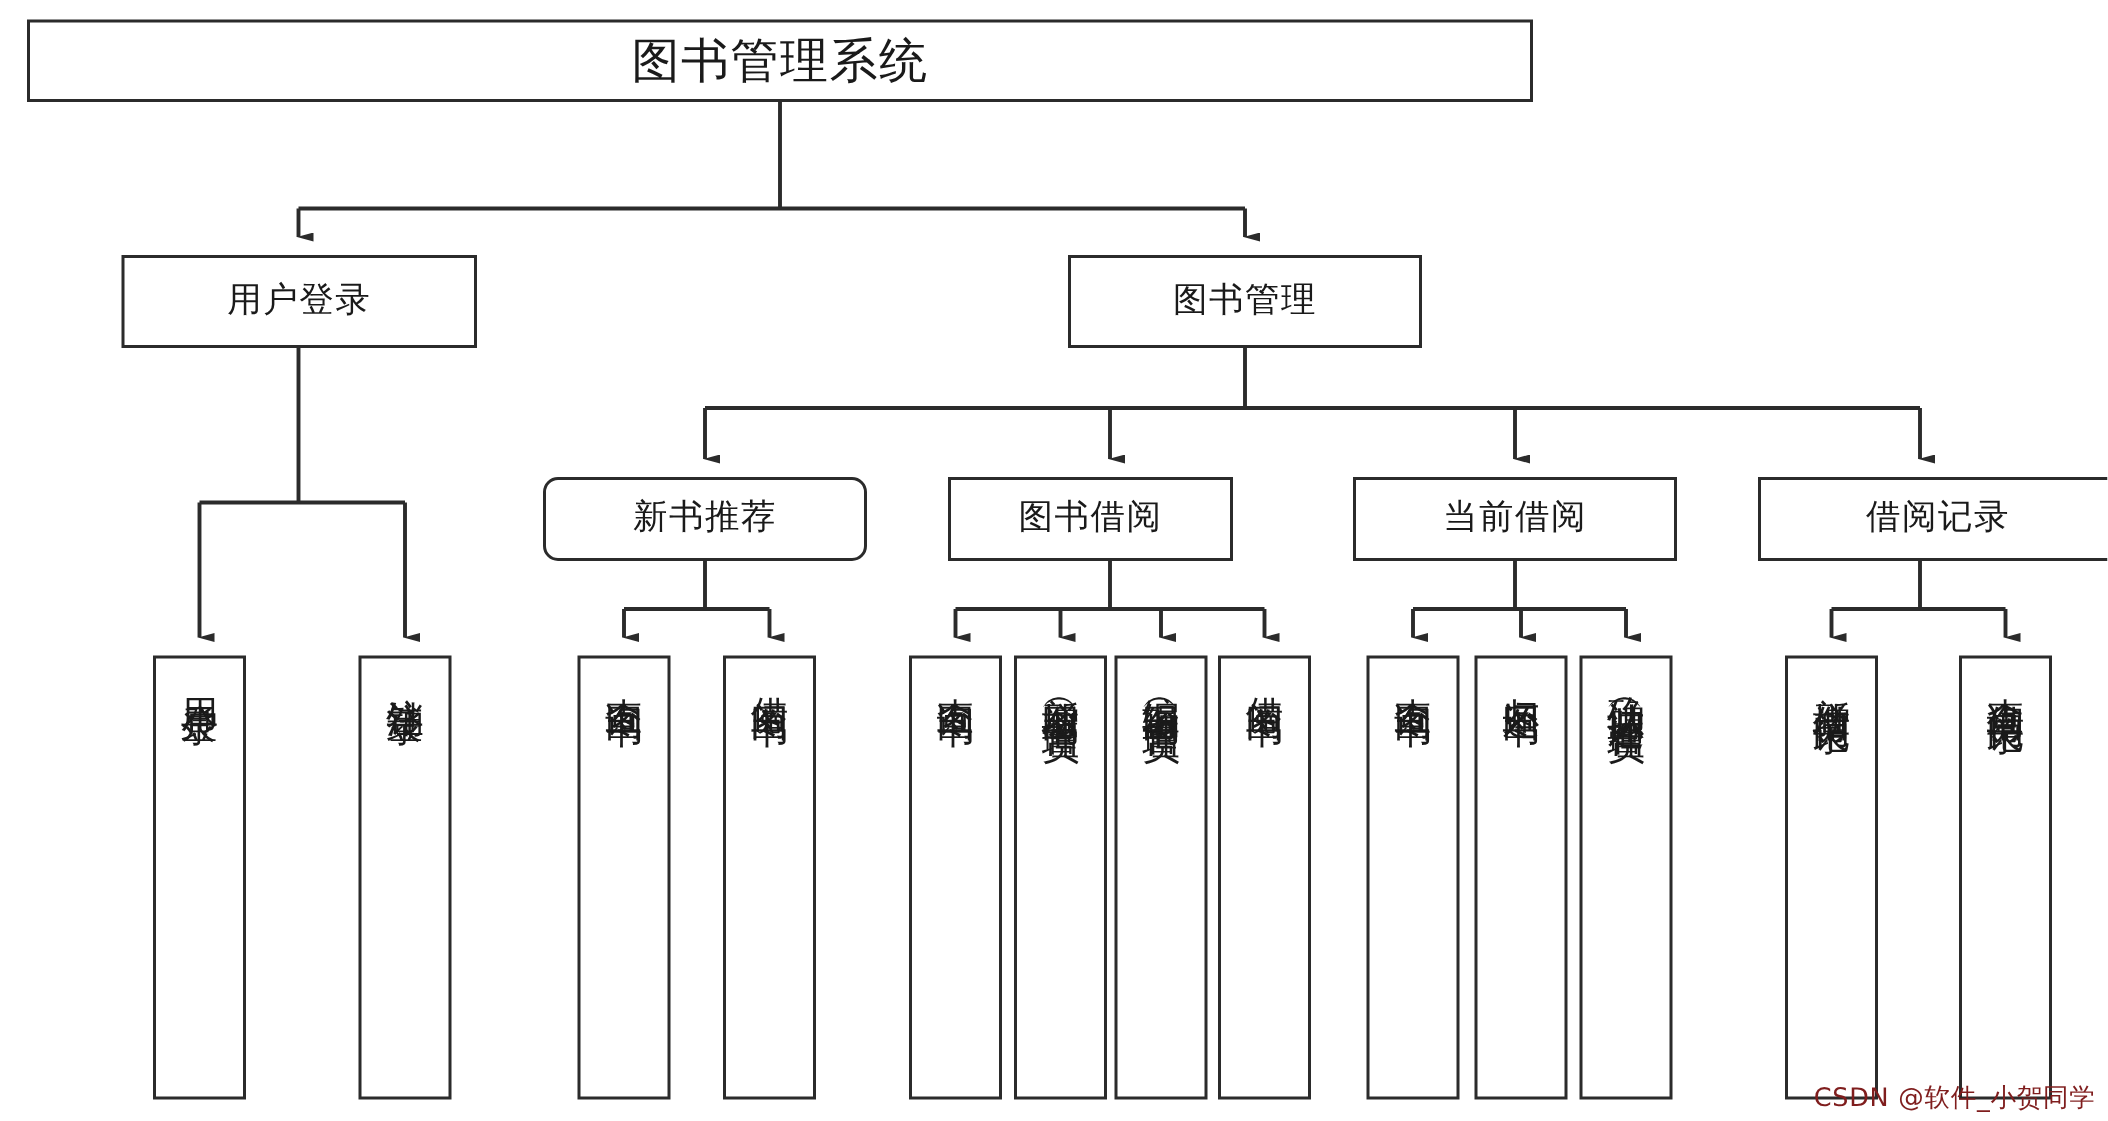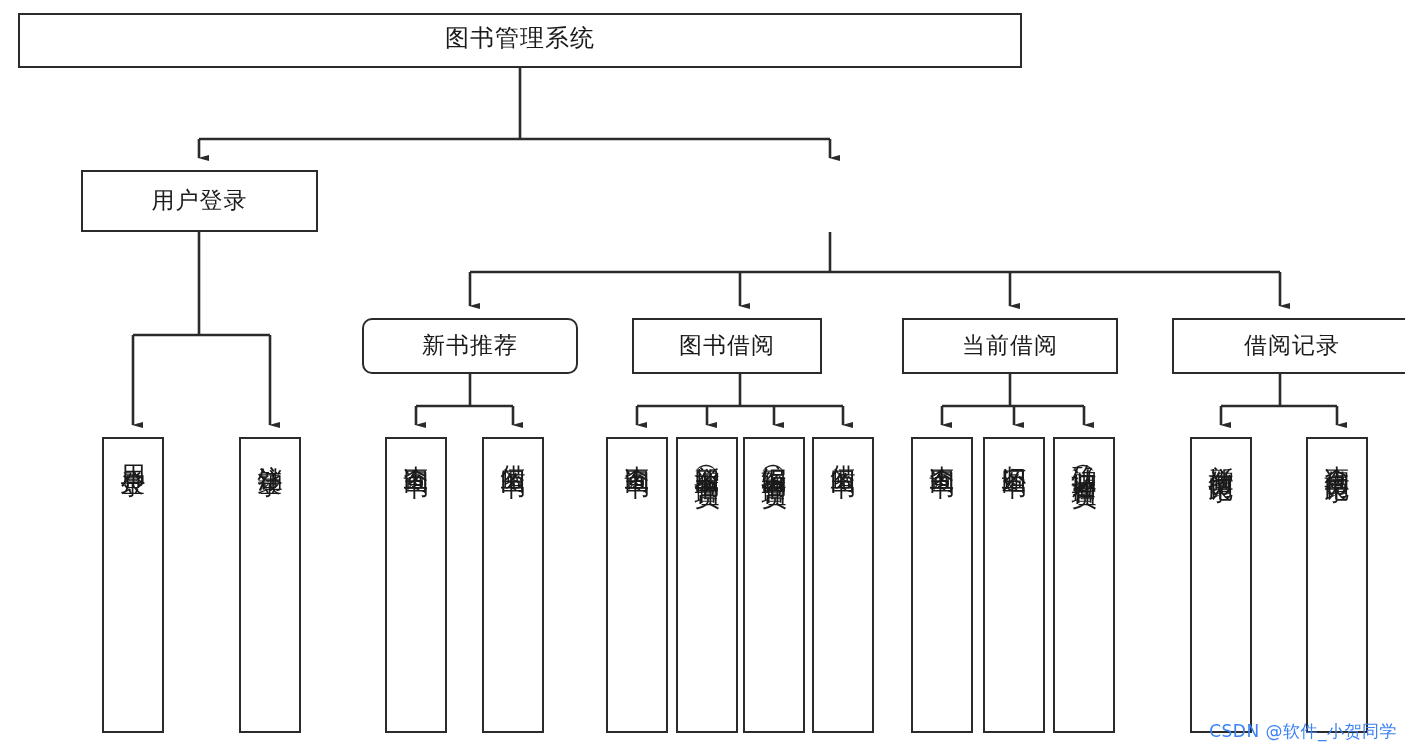--- a/index.html
+++ b/index.html
@@ -39,42 +39,42 @@
     display: block;
     text-align: center;
     line-height: 1.18;
   }
   
   .h-node .lbl {
     font-size: 23px;
     letter-spacing: 1px;
     white-space: nowrap;
   }
-  .root .lbl { font-size: 24px; font-family: Liberation Mono, monospace; }
+  .root .lbl { font-size: 32px; }
   
   .leaf {
     align-items: flex-start;
     justify-content: center;
     padding-top: 6px;
   }
   .leaf .lbl {
     writing-mode: vertical-rl;
     text-orientation: upright;
     font-size: 25px;
     letter-spacing: 3px;
     line-height: 1;
     white-space: nowrap;
     height: auto;
   }
   .watermark {
     position: absolute;
     right: 8px;
     bottom: 4px;
     font-size: 17px;
-    color: #3b82f6;
+    color: #7f1d1d;
     white-space: nowrap;
     letter-spacing: 0.5px;
   }
 </style>
 </head>
 <body>
 
 <div id="canvas">
 
   <svg class="wires" viewBox="0 0 1405 747" xmlns="http://www.w3.org/2000/svg">
@@ -127,20 +127,23 @@
     </g>
   </svg>
 
   <div class="node h-node root" style="left: 18px; top: 13px; width: 1004px; height: 55px;">
     <span class="lbl">图书管理系统</span>
   </div>
 
   <div class="node h-node branch" style="left: 81px; top: 170px; width: 237px; height: 62px;">
     <span class="lbl">用户登录</span>
   </div>
+  <div class="node h-node branch" style="left: 712px; top: 170px; width: 236px; height: 62px;">
+    <span class="lbl">图书管理</span>
+  </div>
 
   <div class="node h-node group" style="left: 362px; top: 318px; width: 216px; height: 56px; border-radius: 10px;">
     <span class="lbl">新书推荐</span>
   </div>
   <div class="node h-node group" style="left: 632px; top: 318px; width: 190px; height: 56px;">
     <span class="lbl">图书借阅</span>
   </div>
   <div class="node h-node group" style="left: 902px; top: 318px; width: 216px; height: 56px;">
     <span class="lbl">当前借阅</span>
   </div>

